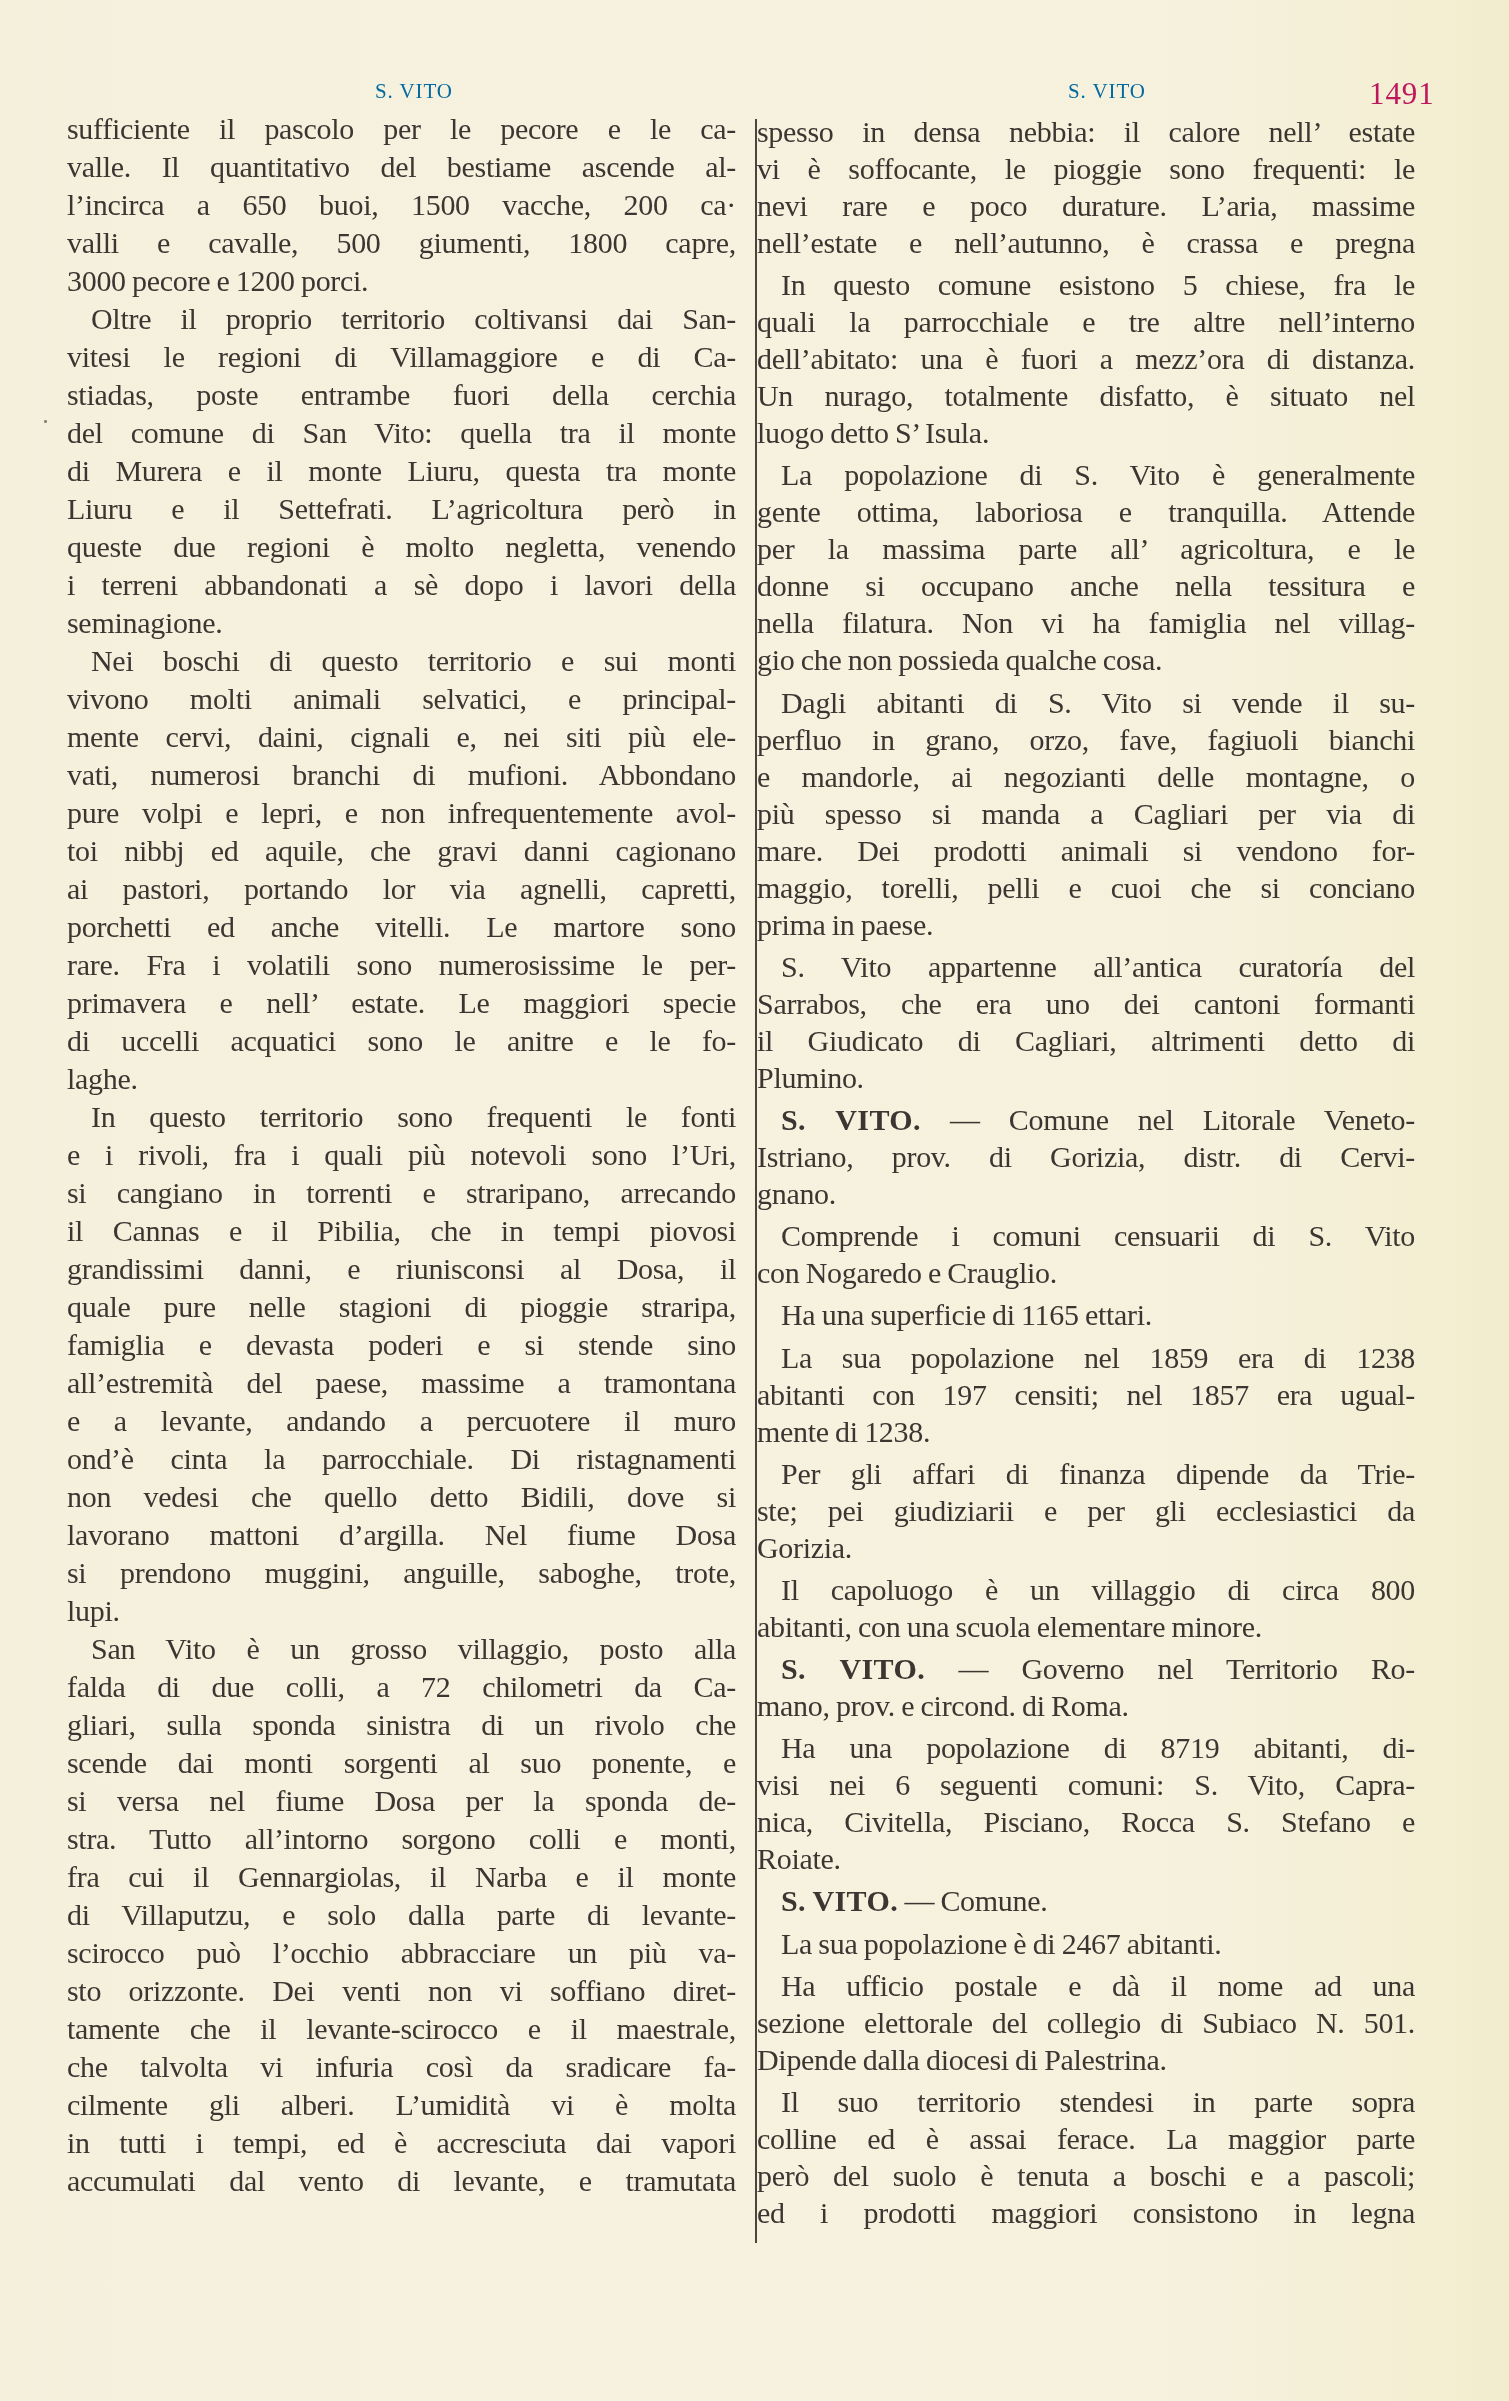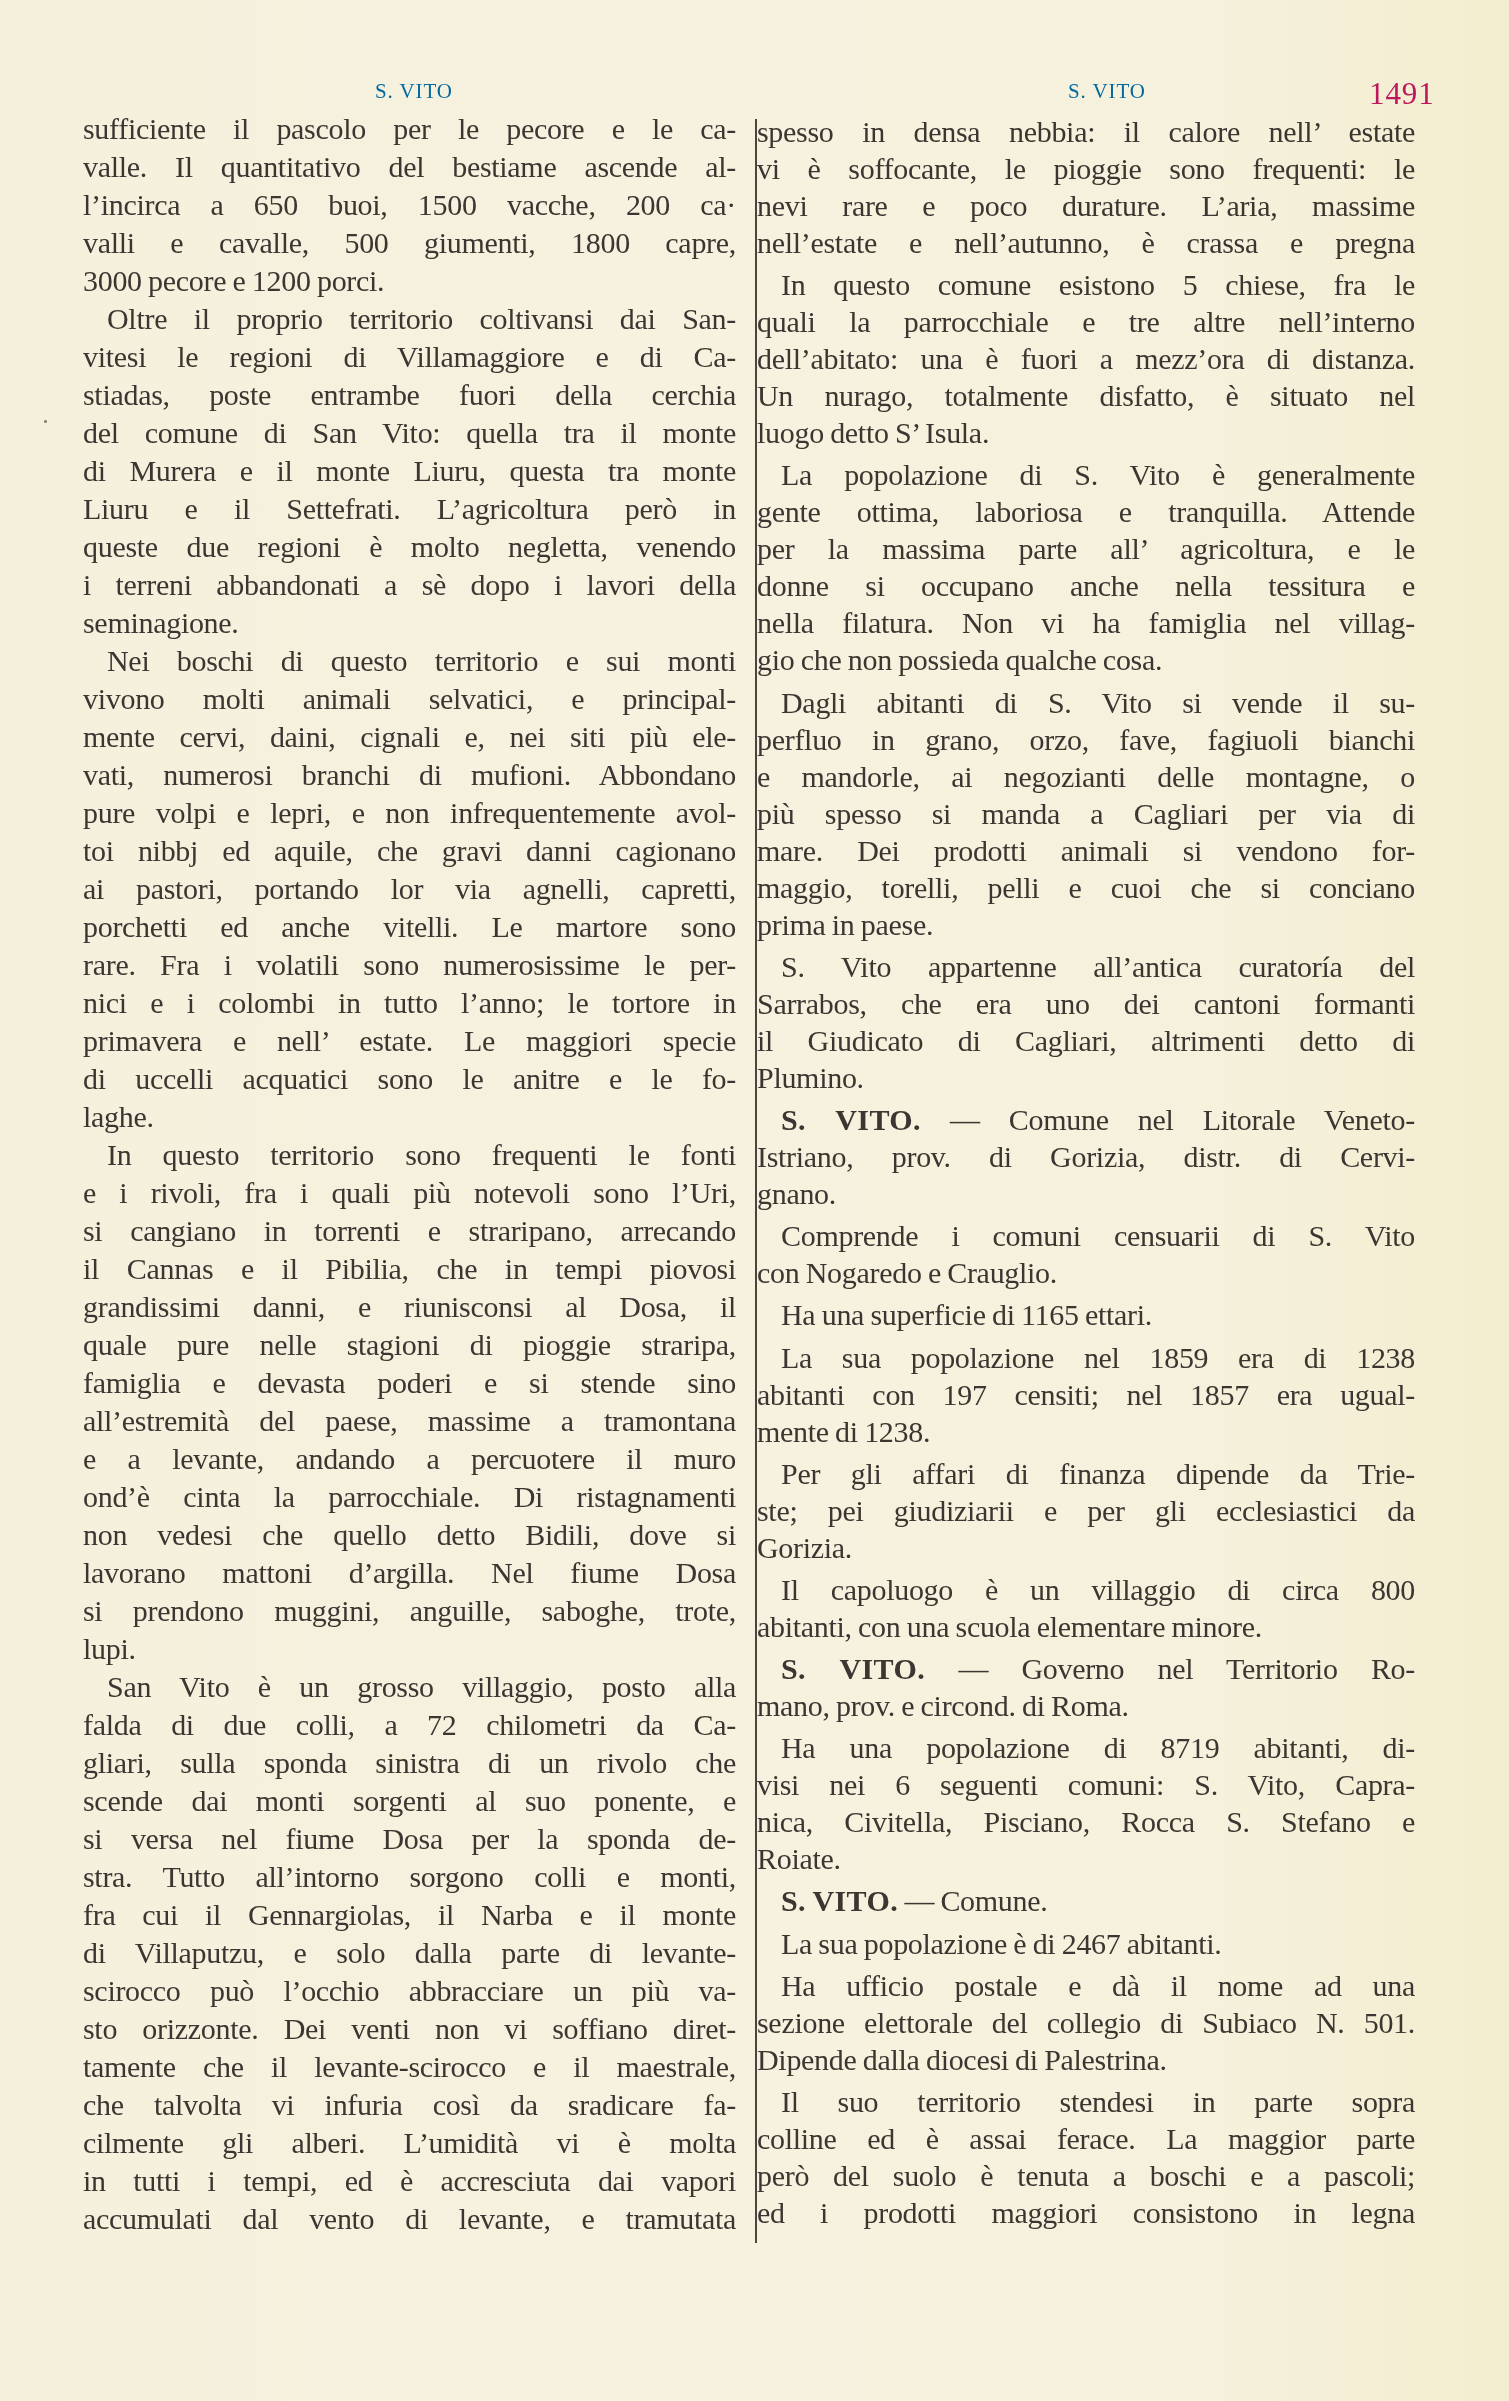--- a/index.html
+++ b/index.html
@@ -23,21 +23,21 @@
     font-size: 31px; line-height: 31px; letter-spacing: 0.9px; color: #be185d;
   }
   .col {
     position: absolute;
     font-size: 30px;
     letter-spacing: -0.3px;
     word-spacing: -0.9px;
   }
   .col.left { left: 67px; top: 110px; width: 669px; }
   .col.right { left: 757px; top: 113px; width: 658px; }
-  .col.left .ln { height: 38px; line-height: 38px; margin-left: 16px; }
+  .col.left .ln { height: 38px; line-height: 38px; }
   .col.right .ln { height: 37px; line-height: 37px; }
   .col.right .para { margin-top: 5.2px; }
   .col.right .para:first-child { margin-top: 0; }
   .ln {
     white-space: nowrap; overflow: visible;
     text-align: justify; text-align-last: justify;
     white-space: normal;
   }
   .ln.end { text-align-last: left; }
   .ln.indent { padding-left: 24px; }
@@ -79,21 +79,20 @@
       <div class="para">
         <div class="ln indent"><span>Nei boschi di questo territorio e sui monti</span></div>
         <div class="ln"><span>vivono molti animali selvatici, e principal-</span></div>
         <div class="ln"><span>mente cervi, daini, cignali e, nei siti più ele-</span></div>
         <div class="ln"><span>vati, numerosi branchi di mufioni. Abbondano</span></div>
         <div class="ln"><span>pure volpi e lepri, e non infrequentemente avol-</span></div>
         <div class="ln"><span>toi nibbj ed aquile, che gravi danni cagionano</span></div>
         <div class="ln"><span>ai pastori, portando lor via agnelli, capretti,</span></div>
         <div class="ln"><span>porchetti ed anche vitelli. Le martore sono</span></div>
         <div class="ln"><span>rare. Fra i volatili sono numerosissime le per-</span></div>
-        <div class="ln"><span>nici e i colombi in tutto l’anno; le tortore in</span></div>
         <div class="ln"><span>primavera e nell’ estate. Le maggiori specie</span></div>
         <div class="ln"><span>di uccelli acquatici sono le anitre e le fo-</span></div>
         <div class="ln end"><span>laghe.</span></div>
       </div>
       <div class="para">
         <div class="ln indent"><span>In questo territorio sono frequenti le fonti</span></div>
         <div class="ln"><span>e i rivoli, fra i quali più notevoli sono l’Uri,</span></div>
         <div class="ln"><span>si cangiano in torrenti e straripano, arrecando</span></div>
         <div class="ln"><span>il Cannas e il Pibilia, che in tempi piovosi</span></div>
         <div class="ln"><span>grandissimi danni, e riunisconsi al Dosa, il</span></div>

